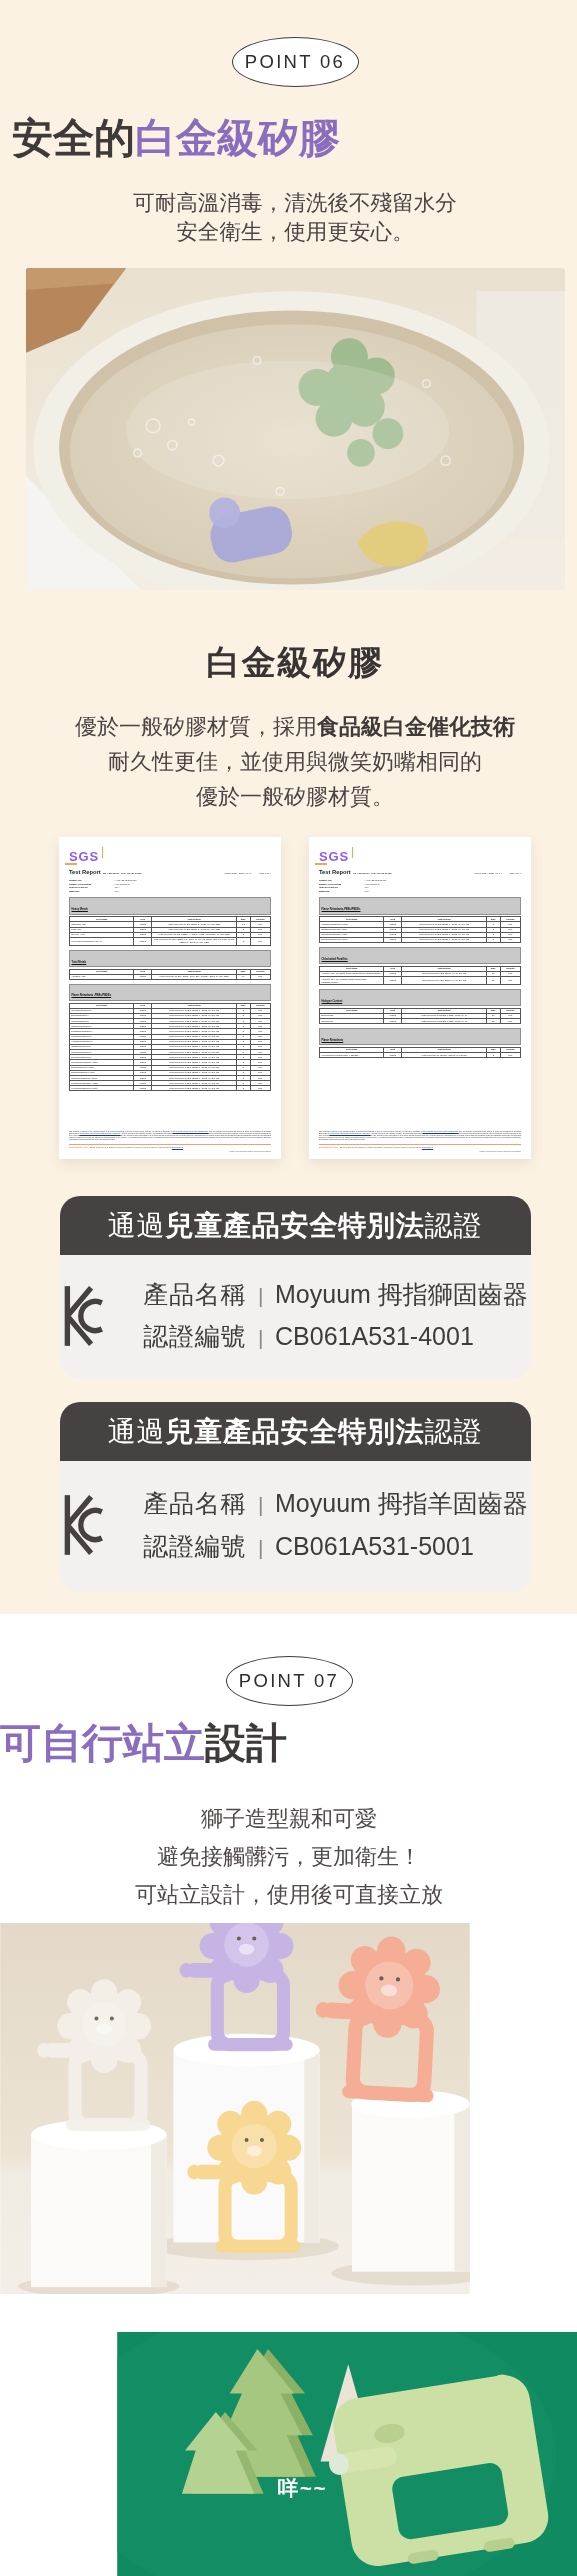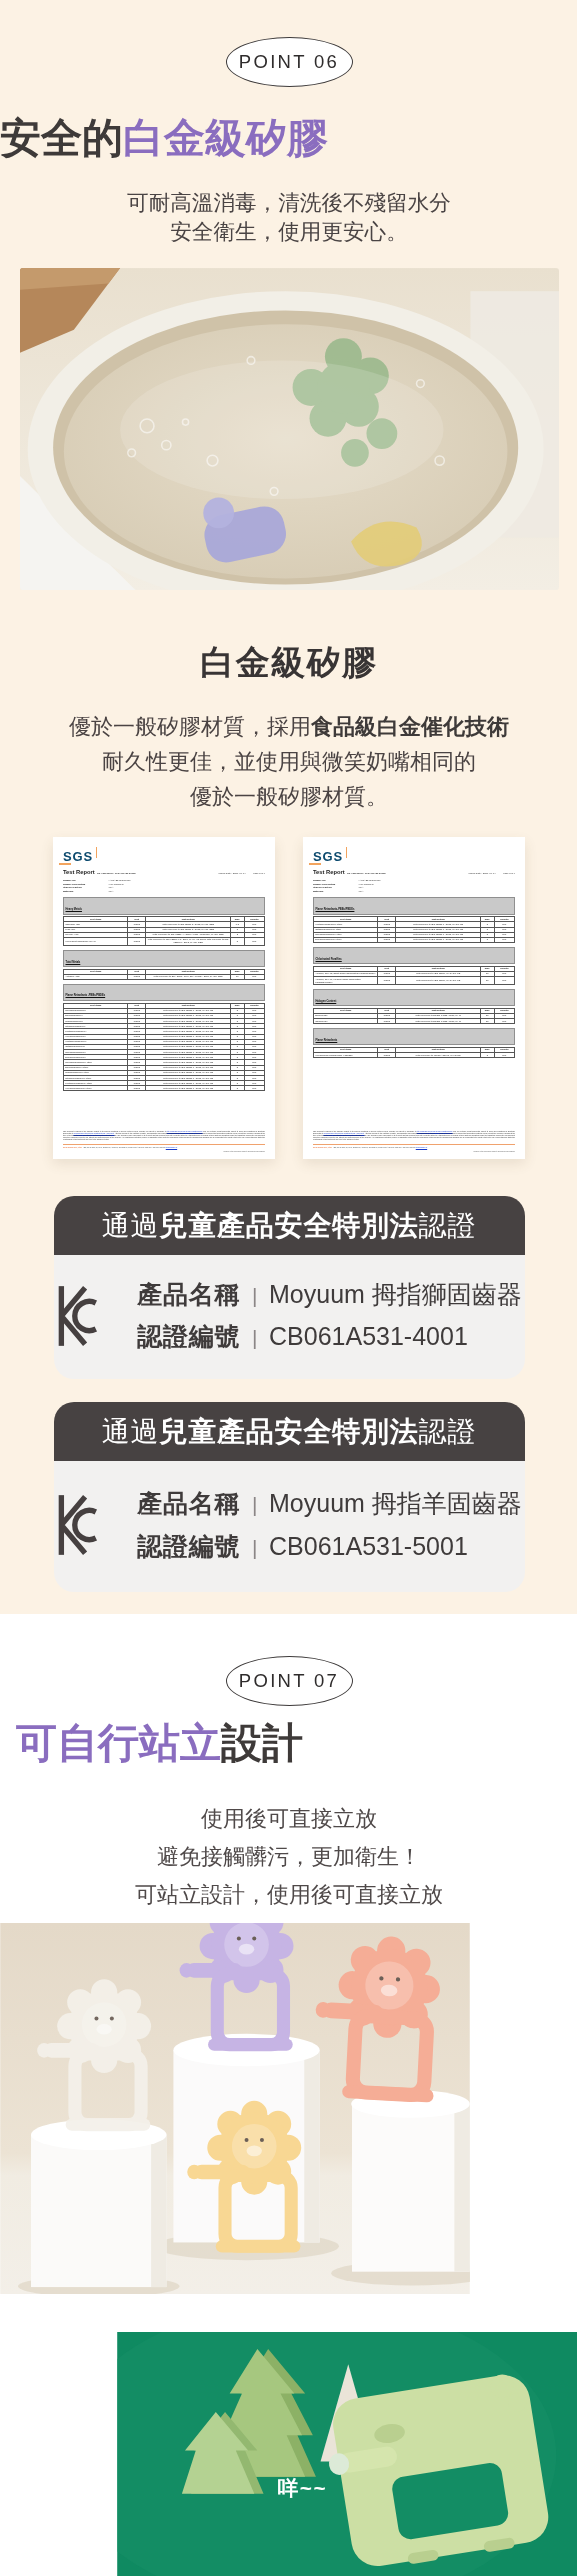--- a/index.html
+++ b/index.html
@@ -1,40 +1,40 @@
 <!DOCTYPE html>
 <html style="font-size:12.3px"><head>
 <meta charset="utf-8">
 <style>
   html,body{margin:0;padding:0;background:#ffffff;}
   body{font-family:"Liberation Sans","DejaVu Sans",sans-serif;color:#433e3e;}
   .page{width:578px;margin:0 auto;overflow:hidden;}
 
   
-  .sec-cream{background:#fcf2e4;padding:37px 0 22px 0;}
+  .sec-cream{background:#fcf2e4;padding:37px 0 22px 12px;}
   .sec-white{background:#ffffff;padding:42px 0 19px 0;}
 
   .point-badge{width:125px;height:48px;margin:0 auto;background:#ffffff;
     border:1.5px solid #3d3a3a;border-radius:50%;display:flex;align-items:center;justify-content:center;
     font-size:18.5px;letter-spacing:2.3px;color:#2f2c2c;font-weight:500;}
   .big-title{margin-top:29px;text-align:left;font-size:41px;line-height:45px;font-weight:600;color:#3e3a39;}
   .big-title .accent{color:#8a6dbf;font-weight:800;}
   .sub-lines{margin-top:17px;text-align:center;font-size:21.6px;line-height:29px;color:#4a4444;}
 
   .photo-pot{display:block;width:539px;height:322px;margin:21.6px auto 0 auto;border-radius:3.1px;}
 
   .plat-heading{margin-top:54px;text-align:center;font-size:34px;line-height:37px;font-weight:800;color:#383434;letter-spacing:1.5px;}
   .plat-para{margin-top:12.3px;text-align:center;font-size:22px;line-height:35px;color:#4a4343;}
   .plat-para b{font-weight:800;color:#3e3a39;}
 
   
   .docs-row{display:flex;justify-content:center;gap:28px;margin-top:23px;}
   .sgs-doc{width:222px;height:322px;background:#ffffff;box-shadow:0 5.4px 12.3px rgba(90,70,40,.12);
     box-sizing:border-box;padding:11.6px 10px 7.7px 10px;display:flex;flex-direction:column;overflow:hidden;}
-  .sgs-logo{position:relative;display:inline-block;font-weight:800;font-size:13px;color:#0c4a6e;letter-spacing:0.8px;width:31px;}
+  .sgs-logo{position:relative;display:inline-block;font-weight:800;font-size:13px;color:#8b5cf6;letter-spacing:0.8px;width:31px;}
   .sgs-logo .tick{position:absolute;background:#f2a45e;}
   .sgs-logo .tick-l{left:-3.9px;bottom:-0.8px;width:12.3px;height:1.2px;}
   .sgs-logo .tick-r{right:-3.1px;top:-1.5px;width:1.2px;height:10.8px;}
   .doc-title-row{display:flex;align-items:baseline;gap:2.3px;margin-top:5.4px;}
   .doc-title{font-size:5.8px;font-weight:800;color:#1d1d1d;white-space:nowrap;}
   .doc-no{font-size:2.3px;font-weight:700;color:#333;}
   .doc-issued{font-size:2.3px;color:#333;margin-left:auto;}
   .doc-page{font-size:2.3px;color:#333;margin-left:5.4px;white-space:nowrap;}
   .doc-meta{margin-top:3.9px;}
   .doc-meta-row{display:flex;}
@@ -58,21 +58,21 @@
   
   .cert-card{width:471px;margin:0 auto;}
   .cert-card + .cert-card{margin-top:23px;}
   .cert-banner{background:#474242;border-radius:20px 20px 0 0;height:59px;display:flex;align-items:center;justify-content:center;
     color:#ffffff;font-size:28px;letter-spacing:0.8px;}
   .cert-banner b{font-weight:800;}
   .cert-panel{background:#f2f1f0;border-radius:0 0 20px 20px;padding:26px 0 29px 0;display:flex;align-items:center;justify-content:center;gap:20px;}
   .kc-mark{width:49px;height:66px;flex:0 0 auto;color:#464040;}
   .cert-lines{display:flex;flex-direction:column;gap:9.2px;}
   .cert-line{display:flex;align-items:baseline;font-size:25px;color:#3f3b3b;}
-  .cert-line .lbl{font-weight:700;letter-spacing:0.8px;margin-left:12px;}
+  .cert-line .lbl{font-weight:400;letter-spacing:0.8px;margin-left:12px;}
   .cert-line .sep{margin:0 11.6px;color:#8b8686;font-size:21px;}
   .cert-line .val{font-weight:500;}
   .card1-panel{padding:23px 0 26px 0;}
 
   
   .p07-para{margin-top:34px;text-align:center;font-size:22px;line-height:38px;color:#4f4949;}
   .photo-stand{display:block;width:470px;height:371px;margin-top:9.2px;}
   .photo-sheep{display:block;width:461px;height:248px;margin:38px 0 0 117px;}
 </style>
 </head>
@@ -629,24 +629,24 @@
     </div>
 
   </section>
 
   <section class="sec-white">
 
     <div class="point-badge">
       <span>POINT 07</span>
     </div>
 
-    <h1 class="big-title" style="margin-top:15.4px;padding-left:16px;"><span class="accent">可自行站立</span><span>設計</span></h1>
+    <h1 class="big-title" style="margin-top:15.4px;"><span class="accent">可自行站立</span><span>設計</span></h1>
 
     <div class="p07-para">
-      <div>使用後可直接立放</div>
+      <div>獅子造型親和可愛</div>
       <div>避免接觸髒污，更加衛生！</div>
       <div>可站立設計，使用後可直接立放</div>
     </div>
 
     <svg class="photo-stand" viewBox="0 0 610 482" role="img">
       <defs>
         <linearGradient id="standbg" x1="0" y1="0" x2="0" y2="1">
           <stop offset="0" stop-color="#e4d9c8"></stop>
             <stop offset="0.62" stop-color="#ece3d4"></stop>
           <stop offset="0.68" stop-color="#f1ece2"></stop>

